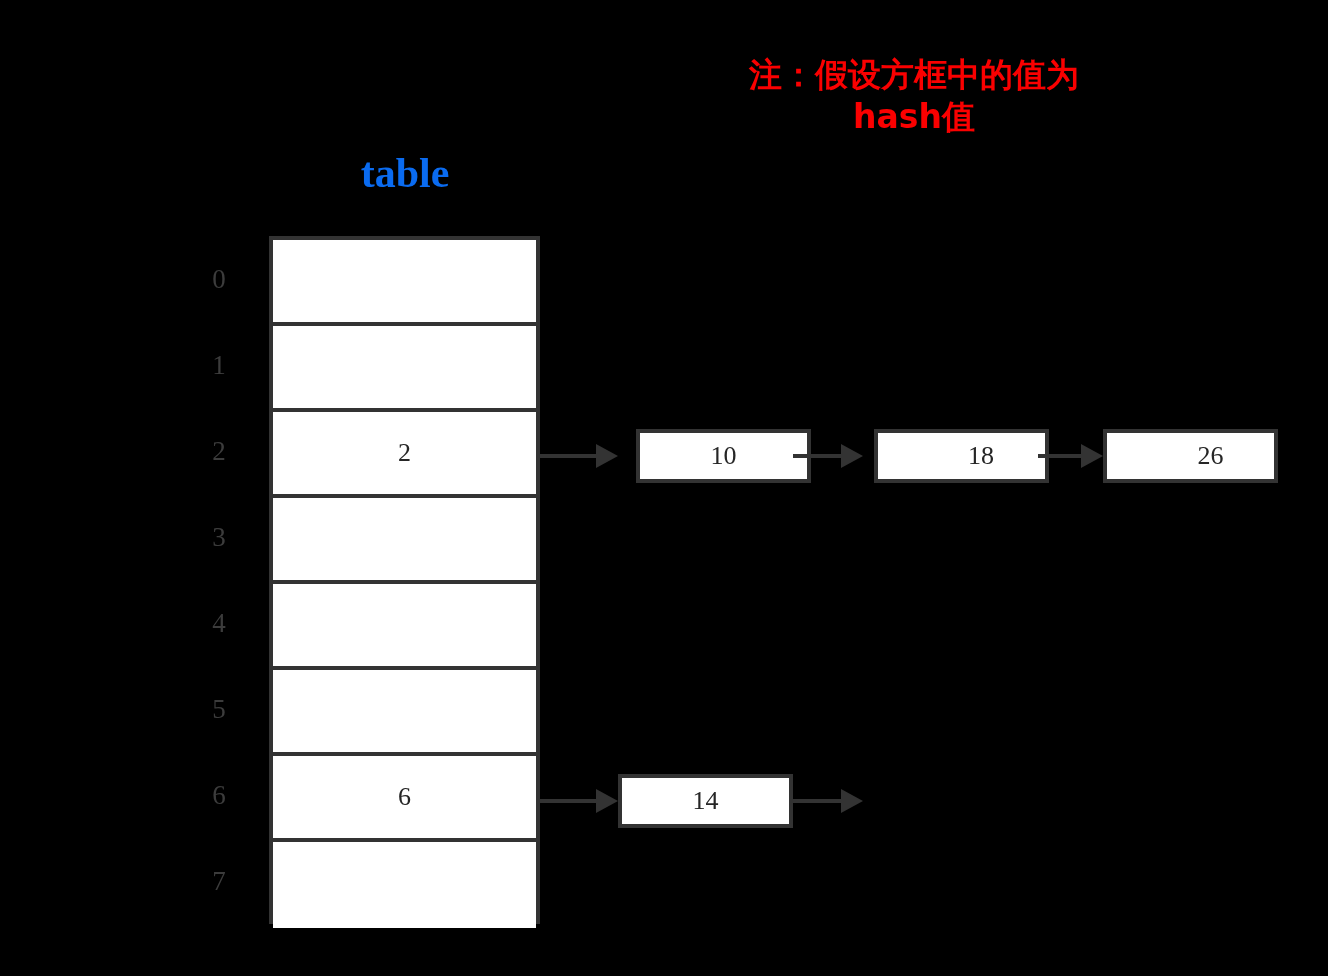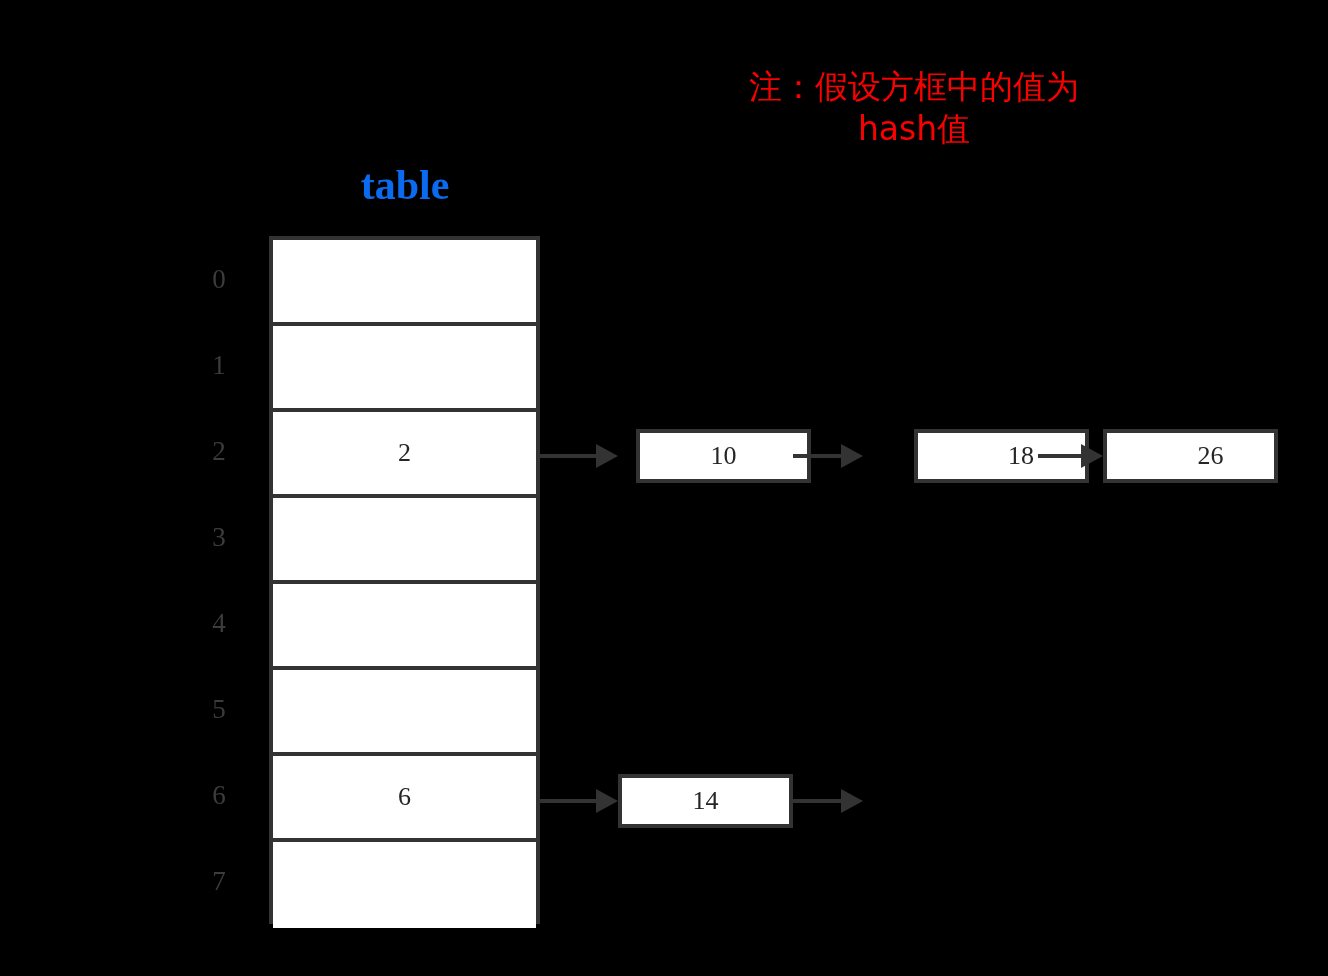--- a/index.html
+++ b/index.html
@@ -13,36 +13,36 @@
     height: 976px;
     background: #000000;
     overflow: hidden;
     font-family: "Liberation Serif", "DejaVu Serif", serif;
   }
 
   
   .note {
     position: absolute;
     left: 664px;
-    top: 66px;
+    top: 54px;
     width: 500px;
     text-align: center;
     color: #fa0000;
     font-family: "DejaVu Sans", "Liberation Sans", sans-serif;
-    font-weight: 400;
+    font-weight: 700;
     font-size: 33px;
     line-height: 1.28;
     white-space: pre-line;
   }
 
   
   .table-caption {
     position: absolute;
     left: 270px;
-    top: 164px;
+    top: 152px;
     width: 270px;
     text-align: center;
     color: #0a6bf0;
     font-family: "Liberation Serif", "DejaVu Serif", serif;
     font-weight: 700;
     font-size: 42px;
     line-height: 1;
     letter-spacing: 0px;
   }
 
@@ -190,21 +190,21 @@
     <div class="head" style="left:56px;"></div>
   </div>
 
   <div class="node" style="left:636px; top:429px;">10</div>
 
   <div class="arrow" style="left:793px; top:444px; width:70px;">
     <div class="shaft" style="width:48px;"></div>
     <div class="head" style="left:48px;"></div>
   </div>
 
-  <div class="node" style="left:914px; top:429px;padding-left:39px;">18</div>
+  <div class="node" style="left:874px; top:429px;padding-left:39px;">18</div>
 
   <div class="arrow" style="left:1038px; top:444px; width:65px;">
     <div class="shaft" style="width:43px;"></div>
     <div class="head" style="left:43px;"></div>
   </div>
 
   <div class="node" style="left:1103px; top:429px;padding-left:40px;">26</div>
 
   <div class="arrow" style="left:540px; top:789px; width:78px;">
     <div class="shaft" style="width:56px;"></div>

